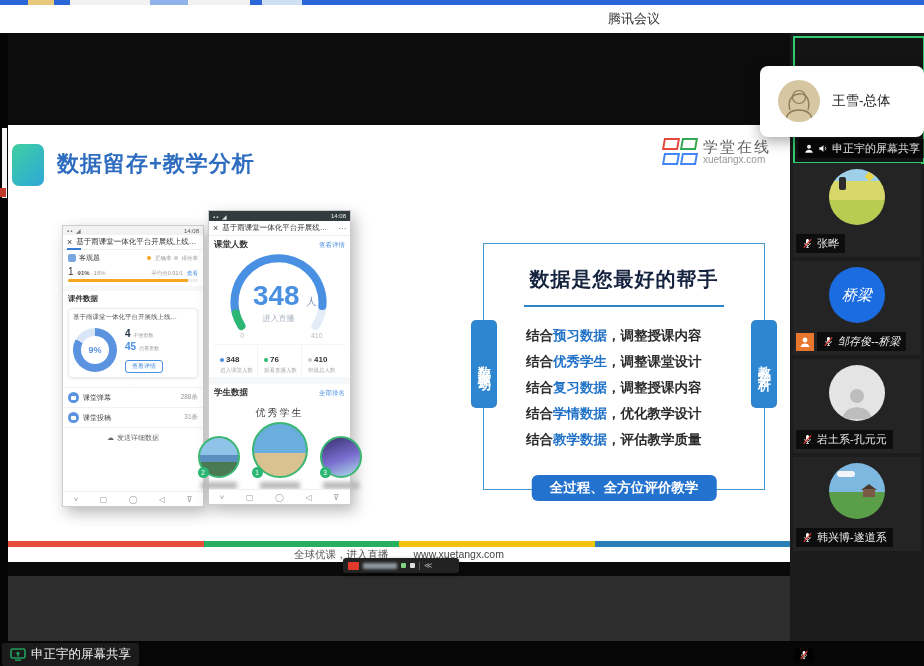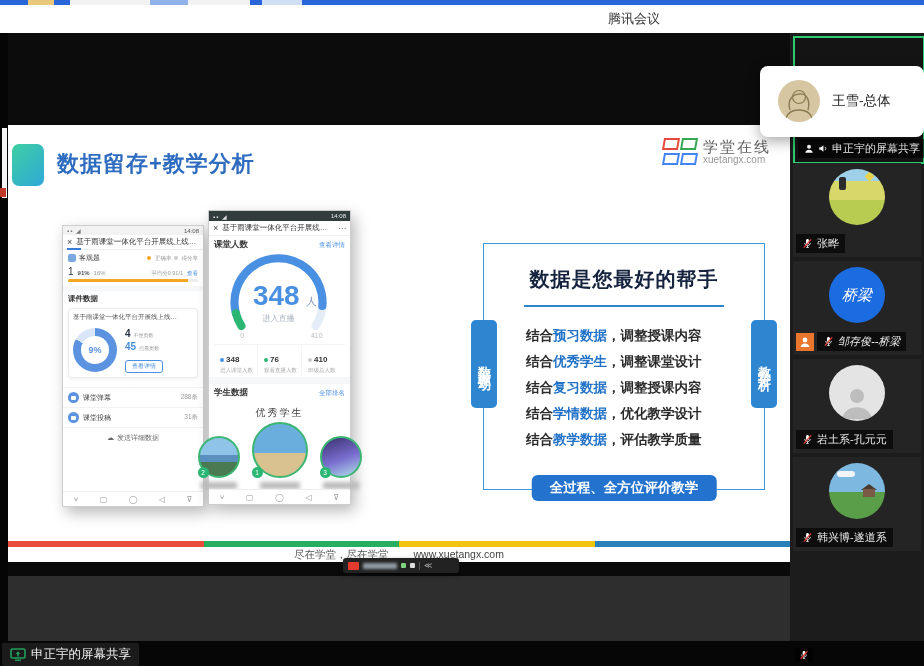--- a/index.html
+++ b/index.html
@@ -373,21 +373,21 @@
       <div id="banner">全过程、全方位评价教学</div>
     </div>
 
     <div class="abs" id="colorstrip">
       <div style="background:#e74c3c;"></div>
         <div style="background:#27ae60;"></div>
       <div style="background:#f1c40f;"></div>
         <div style="background:#2980b9;"></div>
     </div>
     <div class="abs" id="slide-footer">
-      <span>尽在学堂，尽在学堂</span>
+      <span>全球优课，进入直播</span>
       <span class="url">www.xuetangx.com</span>
     </div>
   </div>
 
   <div class="abs" id="below-black"></div>
   <div class="abs" id="below-gray"></div>
 
   <div class="abs" id="mini-toolbar">
     <i class="red"></i>
     <i class="blur"></i>

